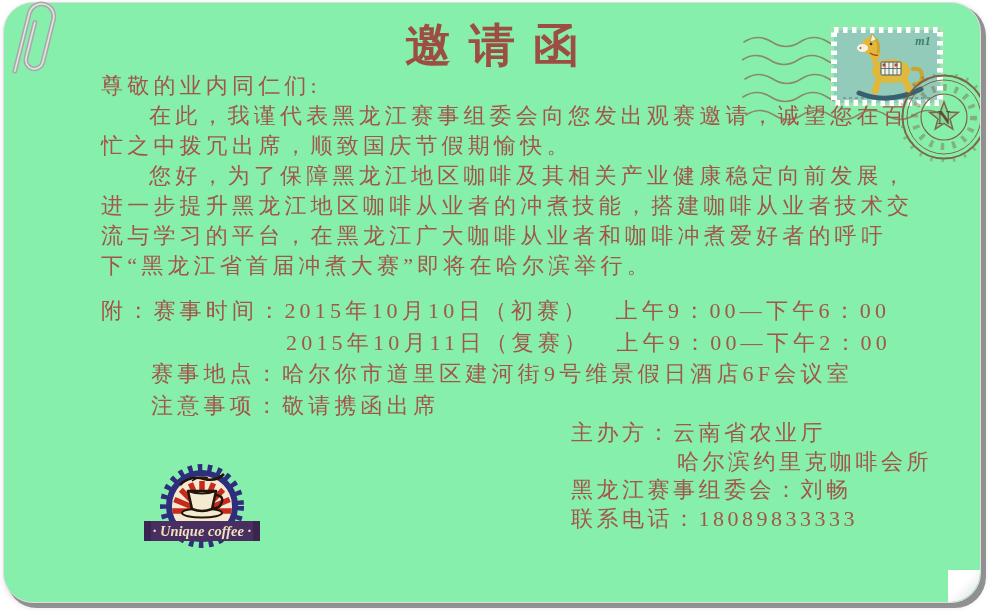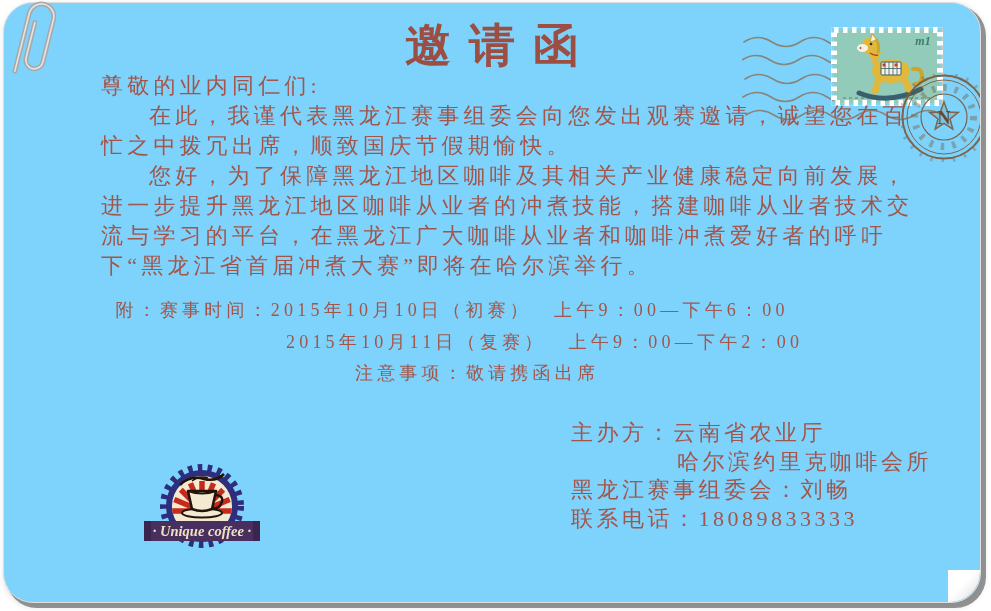--- a/index.html
+++ b/index.html
@@ -3,42 +3,42 @@
 <meta charset="utf-8">
 <style>
   html,body{margin:0;padding:0;}
   body{
     width:991px;height:611px;position:relative;overflow:hidden;
     background:#ffffff;
     font-family:"Liberation Serif","DejaVu Serif",serif;
   }
   .card{
     position:absolute;left:3px;top:2px;width:976px;height:599px;
-    background:#7dd3fc;
+    background:#86efac;
     border:1px solid #dededc;
     border-radius:30px;
     box-shadow:4px 4px 0 1px rgba(128,128,128,.85), 2px 3px 7px rgba(0,0,0,.18);
     overflow:hidden;
   }
   .title{
     position:absolute;left:0;top:12px;width:100%;
     text-align:center;font-size:46px;font-weight:bold;
     letter-spacing:18px;text-indent:18px;
     color:#9d4e42;
   }
   .ink{color:#a3554a;}
   .body-text{
     position:absolute;left:97px;top:68px;width:818px;
     font-size:22px;line-height:30px;letter-spacing:4.2px;
   }
   .body-text p{margin:0;}
   .para{text-indent:48px;}
   .appendix{
     position:absolute;left:97px;top:292px;
-    font-size:18px;line-height:31.5px;letter-spacing:4.2px;text-align:center;
+    font-size:22px;line-height:31.5px;letter-spacing:4.2px;
   }
   .app-line-1{margin-left:185px;}
   .app-line-2,.app-line-3{margin-left:50px;}
   .signature{
     position:absolute;left:567px;top:416px;
     font-size:22px;line-height:28.6px;letter-spacing:3.5px;
   }
   .sig-indent{margin-left:106px;}
   .paperclip{position:absolute;left:4px;top:-6px;width:58px;height:96px;transform:rotate(14deg);}
   .stamp{position:absolute;left:827px;top:24px;width:112px;height:79px;}
@@ -113,20 +113,21 @@
 
   <div class="body-text ink">
     <p>尊敬的业内同仁们:</p>
     <p class="para">在此，我谨代表黑龙江赛事组委会向您发出观赛邀请，诚望您在百忙之中拨冗出席，顺致国庆节假期愉快。</p>
     <p class="para">您好，为了保障黑龙江地区咖啡及其相关产业健康稳定向前发展，进一步提升黑龙江地区咖啡从业者的冲煮技能，搭建咖啡从业者技术交流与学习的平台，在黑龙江广大咖啡从业者和咖啡冲煮爱好者的呼吁下“黑龙江省首届冲煮大赛”即将在哈尔滨举行。</p>
   </div>
 
   <div class="appendix ink">
     <div>附：赛事时间：2015年10月10日（初赛）　上午9：00—下午6：00</div>
     <div class="app-line-1">2015年10月11日（复赛）　上午9：00—下午2：00</div>
+    <div class="app-line-2">赛事地点：哈尔你市道里区建河街9号维景假日酒店6F会议室</div>
     <div class="app-line-3">注意事项：敬请携函出席</div>
   </div>
 
   <div class="signature ink">
     <div>主办方：云南省农业厅</div>
     <div class="sig-indent">哈尔滨约里克咖啡会所</div>
     <div>黑龙江赛事组委会：刘畅</div>
     <div>联系电话：18089833333</div>
   </div>
 

